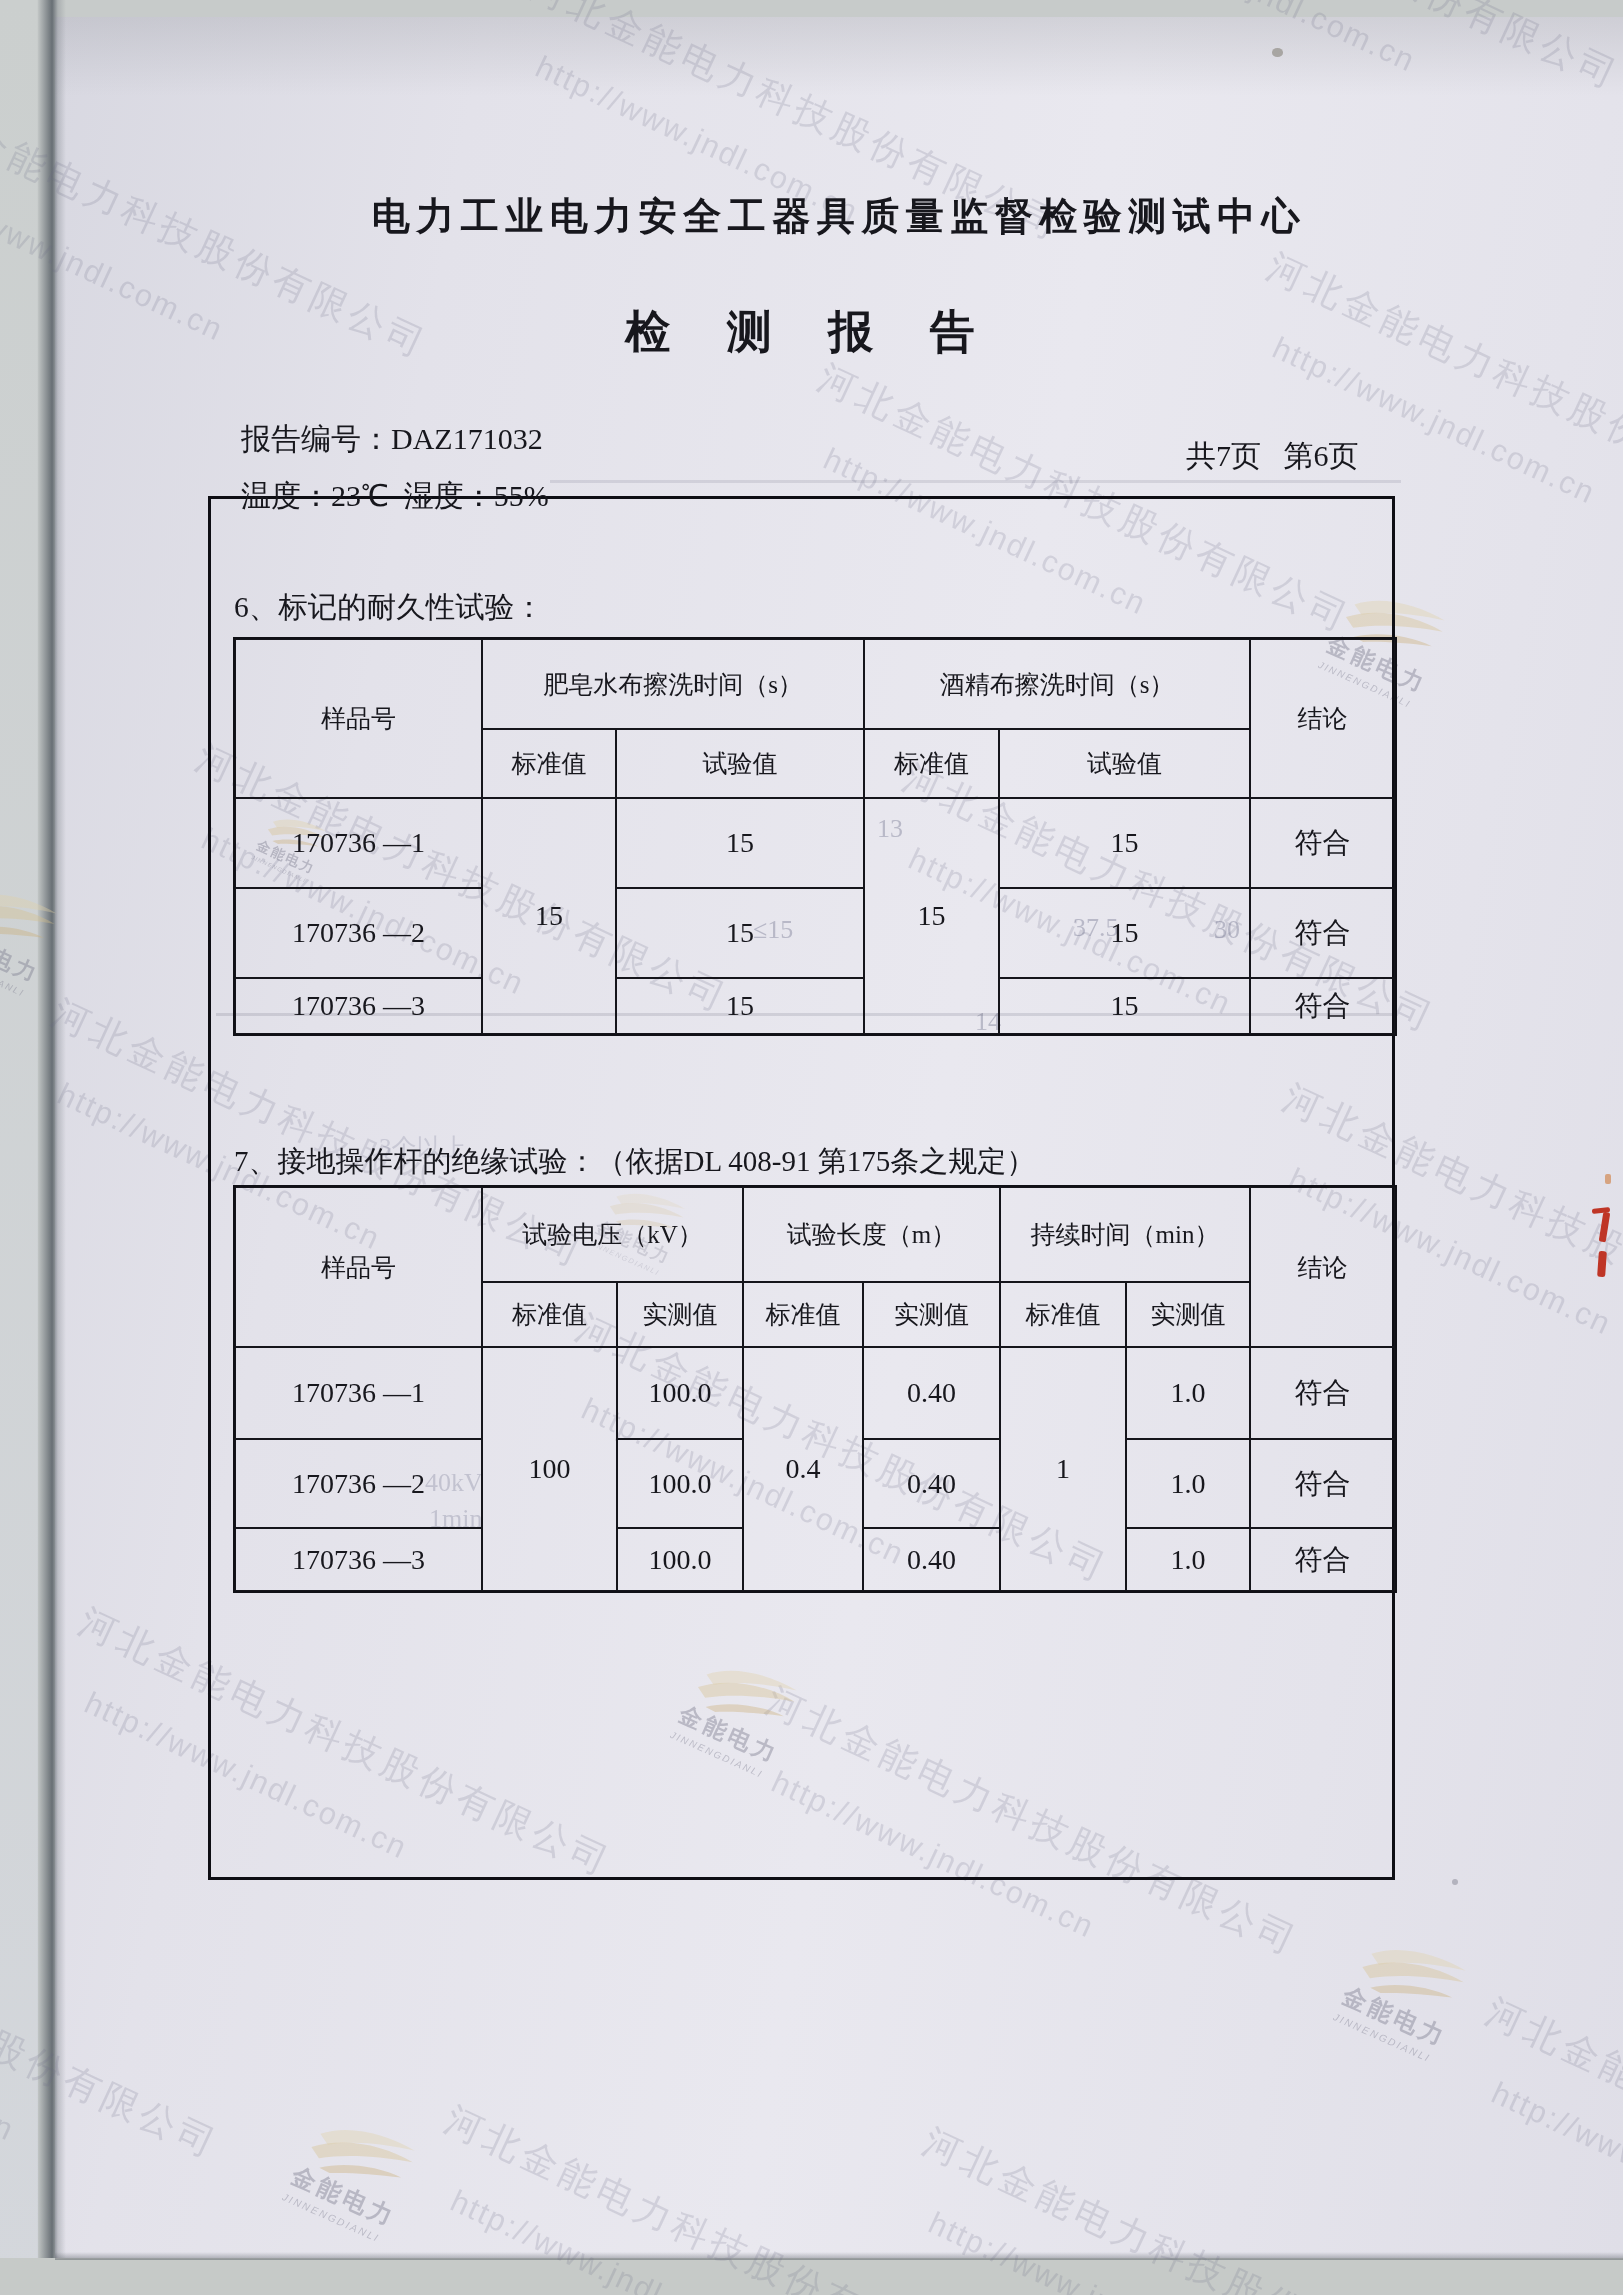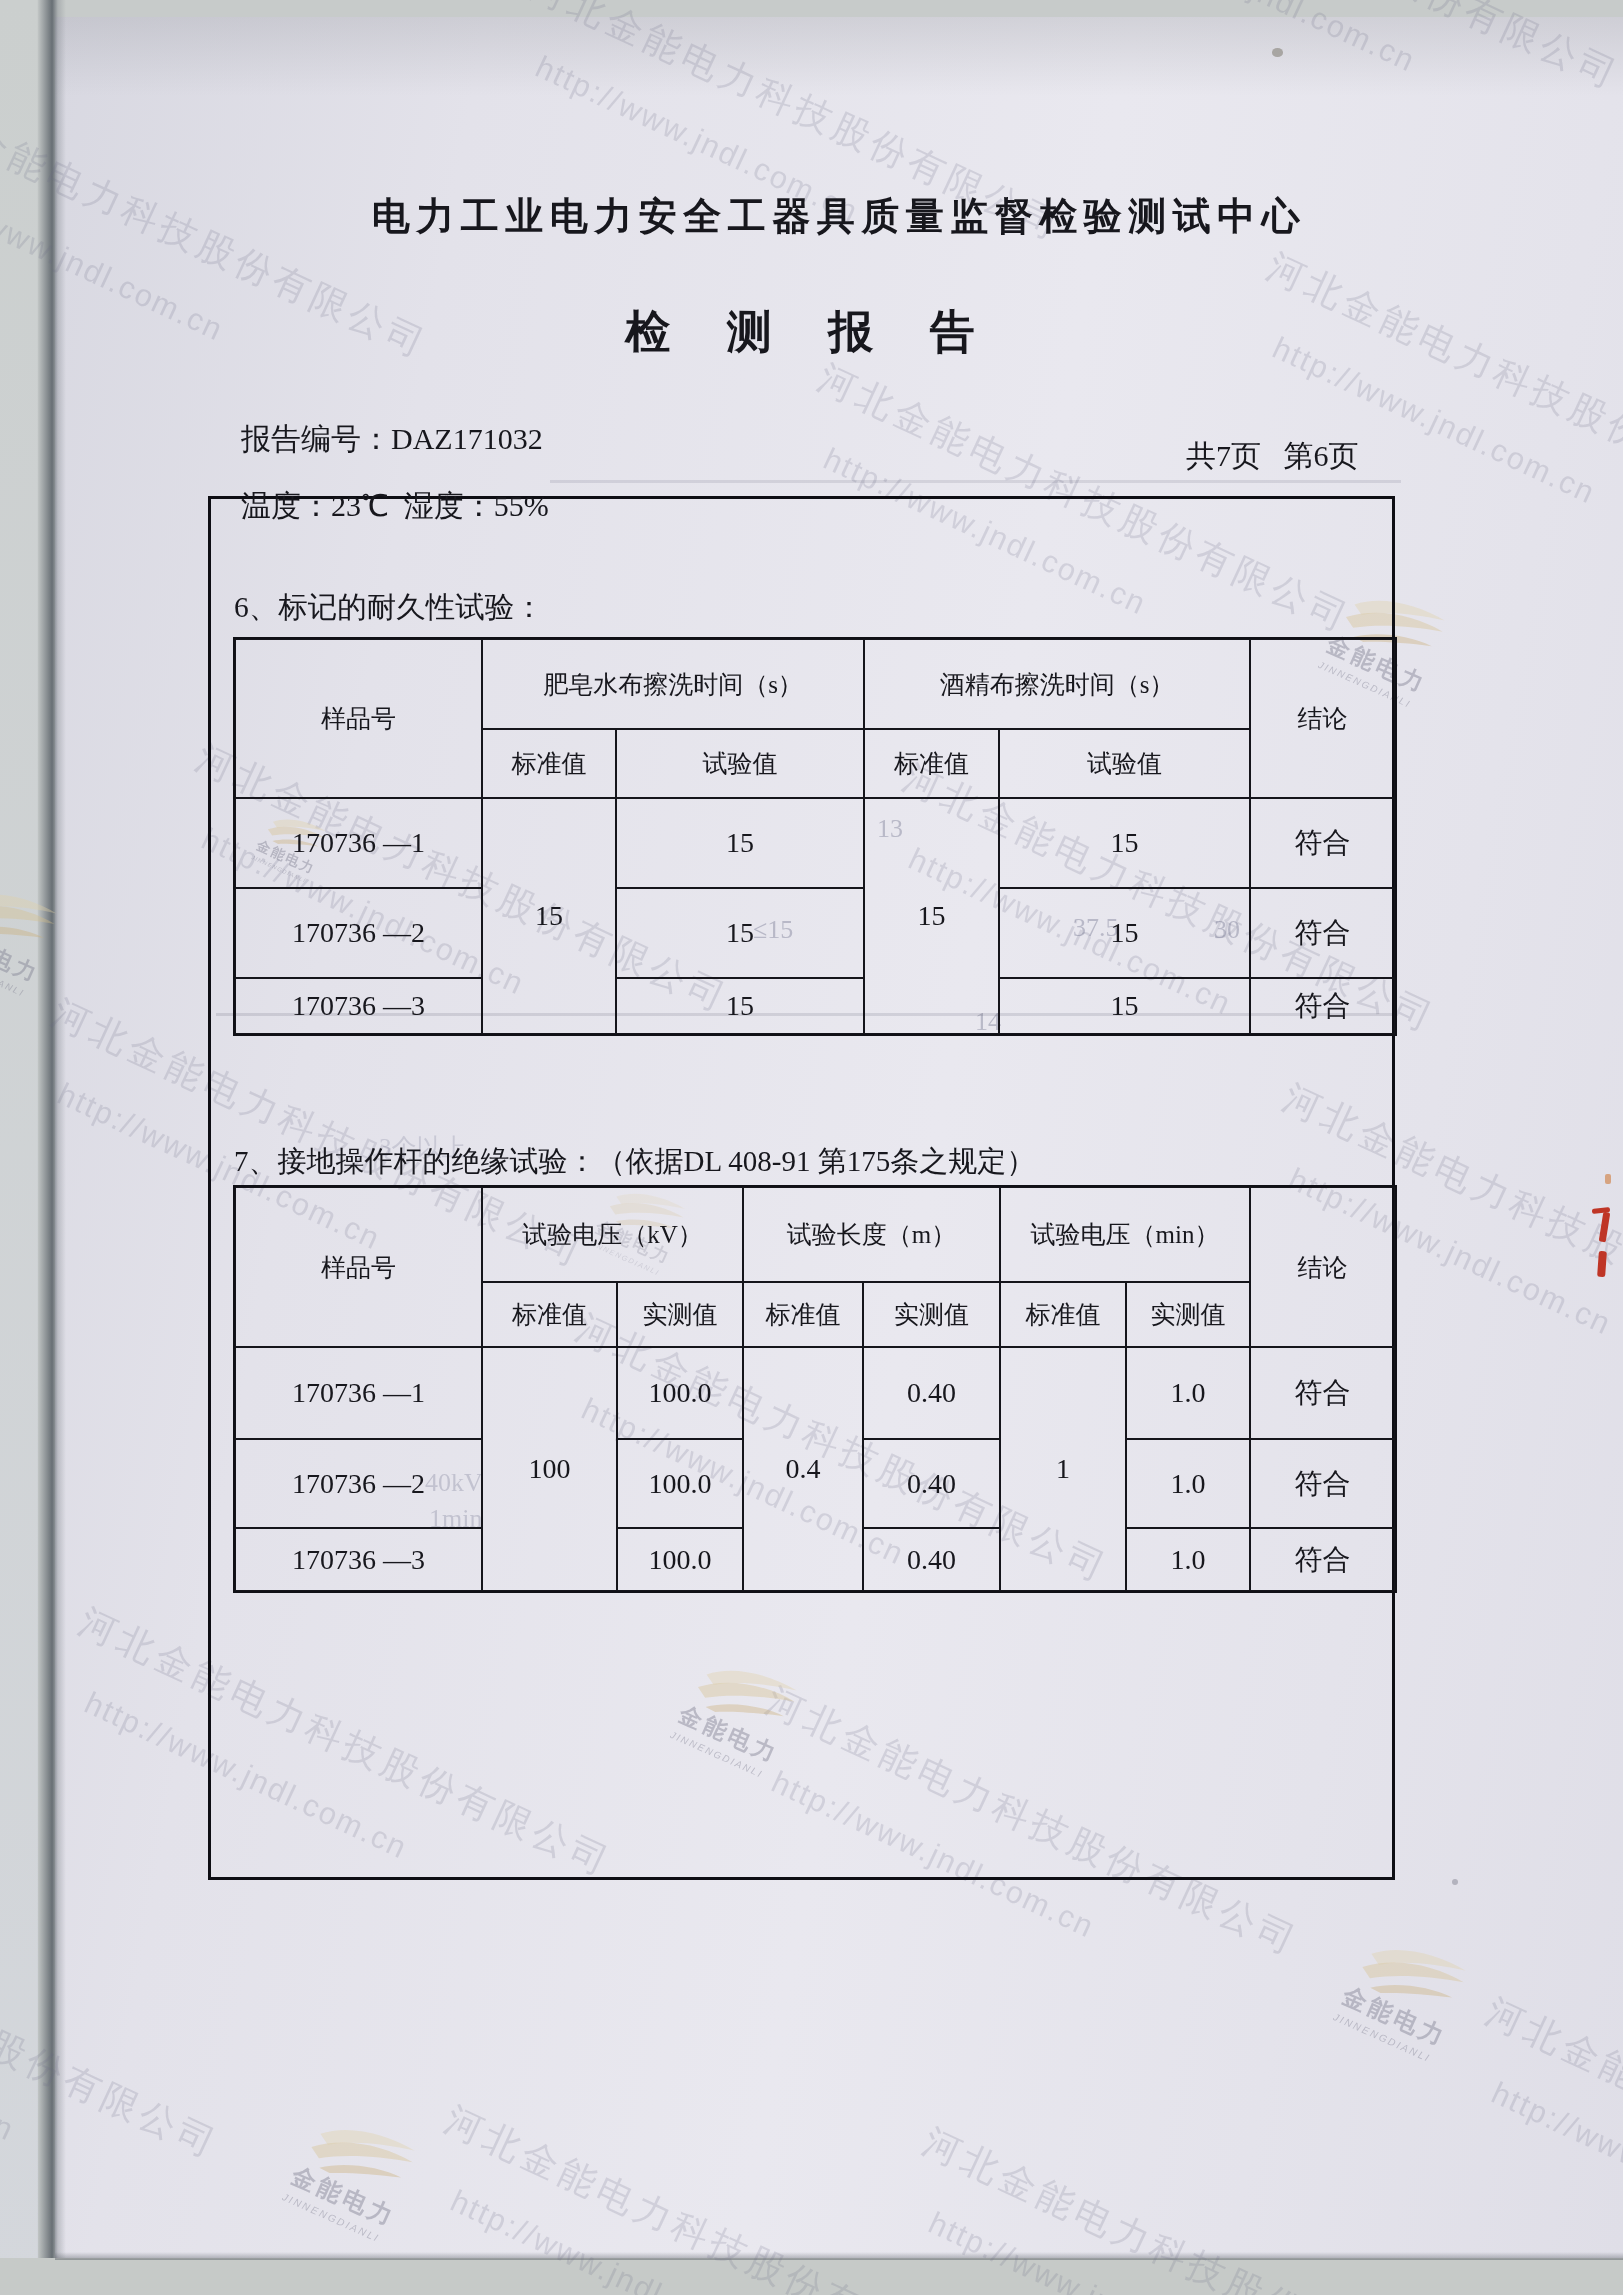--- a/index.html
+++ b/index.html
@@ -207,21 +207,21 @@
   <div class="ghost" style="left:425px;top:1468px;opacity:.75">40kV</div>
   <div class="ghost" style="left:429px;top:1504px;opacity:.75">1min</div>
   <div class="ghost" style="left:379px;top:1131px;font-size:25px;opacity:.6">3个以上</div>
 
   <div class="streak" style="left:550px;top:480px;width:851px;height:2.6px;background:rgba(30,30,55,.10);"></div>
   <div class="streak" style="left:216px;top:1013px;width:1178px;height:2.6px;background:rgba(30,30,55,.12);"></div>
 
   <div class="print org-name">电力工业电力安全工器具质量监督检验测试中心</div>
   <div class="print report-title">检 测 报 告</div>
   <div class="print meta" style="left:241px;top:419px;">报告编号：DAZ171032</div>
-  <div class="print meta" style="left:241px;top:486px;">温度：23℃  湿度：55%</div>
+  <div class="print meta" style="left:241px;top:476px;">温度：23℃  湿度：55%</div>
   <div class="print meta" style="left:1186px;top:436px;">共7页   第6页</div>
 
   <div class="outer-box"></div>
 
   <div class="print sec-title" style="left:234px;top:588px;">6、标记的耐久性试验：</div>
   <div class="tbl t1">
     <div class="c h" style="grid-area:1/1/3/2">样品号</div>
     <div class="c h" style="grid-area:1/2/2/4">肥皂水布擦洗时间（s）</div>
     <div class="c h" style="grid-area:1/4/2/6">酒精布擦洗时间（s）</div>
     <div class="c h" style="grid-area:1/6/3/7">结论</div>
@@ -246,21 +246,21 @@
     <div class="c" style="grid-area:5/3/6/4">15</div>
     <div class="c" style="grid-area:5/5/6/6">15</div>
     <div class="c" style="grid-area:5/6/6/7">符合</div>
   </div>
 
   <div class="print sec-title" style="left:234px;top:1142px;font-size:29px;">7、接地操作杆的绝缘试验：（依据DL 408-91 第175条之规定）</div>
   <div class="tbl t2">
     <div class="c h" style="grid-area:1/1/3/2">样品号</div>
     <div class="c h" style="grid-area:1/4/2/6">试验长度（m）</div>
     <div class="c h" style="grid-area:1/2/2/4">试验电压（kV）</div>
-    <div class="c h" style="grid-area:1/6/2/8">试验电压（min）</div>
+    <div class="c h" style="grid-area:1/6/2/8">持续时间（min）</div>
     <div class="c h" style="grid-area:1/8/3/9">结论</div>
     <div class="c h" style="grid-area:2/2/3/3">标准值</div>
     <div class="c h" style="grid-area:2/3/3/4">实测值</div>
     <div class="c h" style="grid-area:2/4/3/5">标准值</div>
     <div class="c h" style="grid-area:2/5/3/6">实测值</div>
     <div class="c h" style="grid-area:2/6/3/7">标准值</div>
     <div class="c h" style="grid-area:2/7/3/8">实测值</div>
 
     <div class="c" style="grid-area:3/1/4/2">170736 —1</div>
     <div class="c" style="grid-area:3/2/6/3">100</div>

